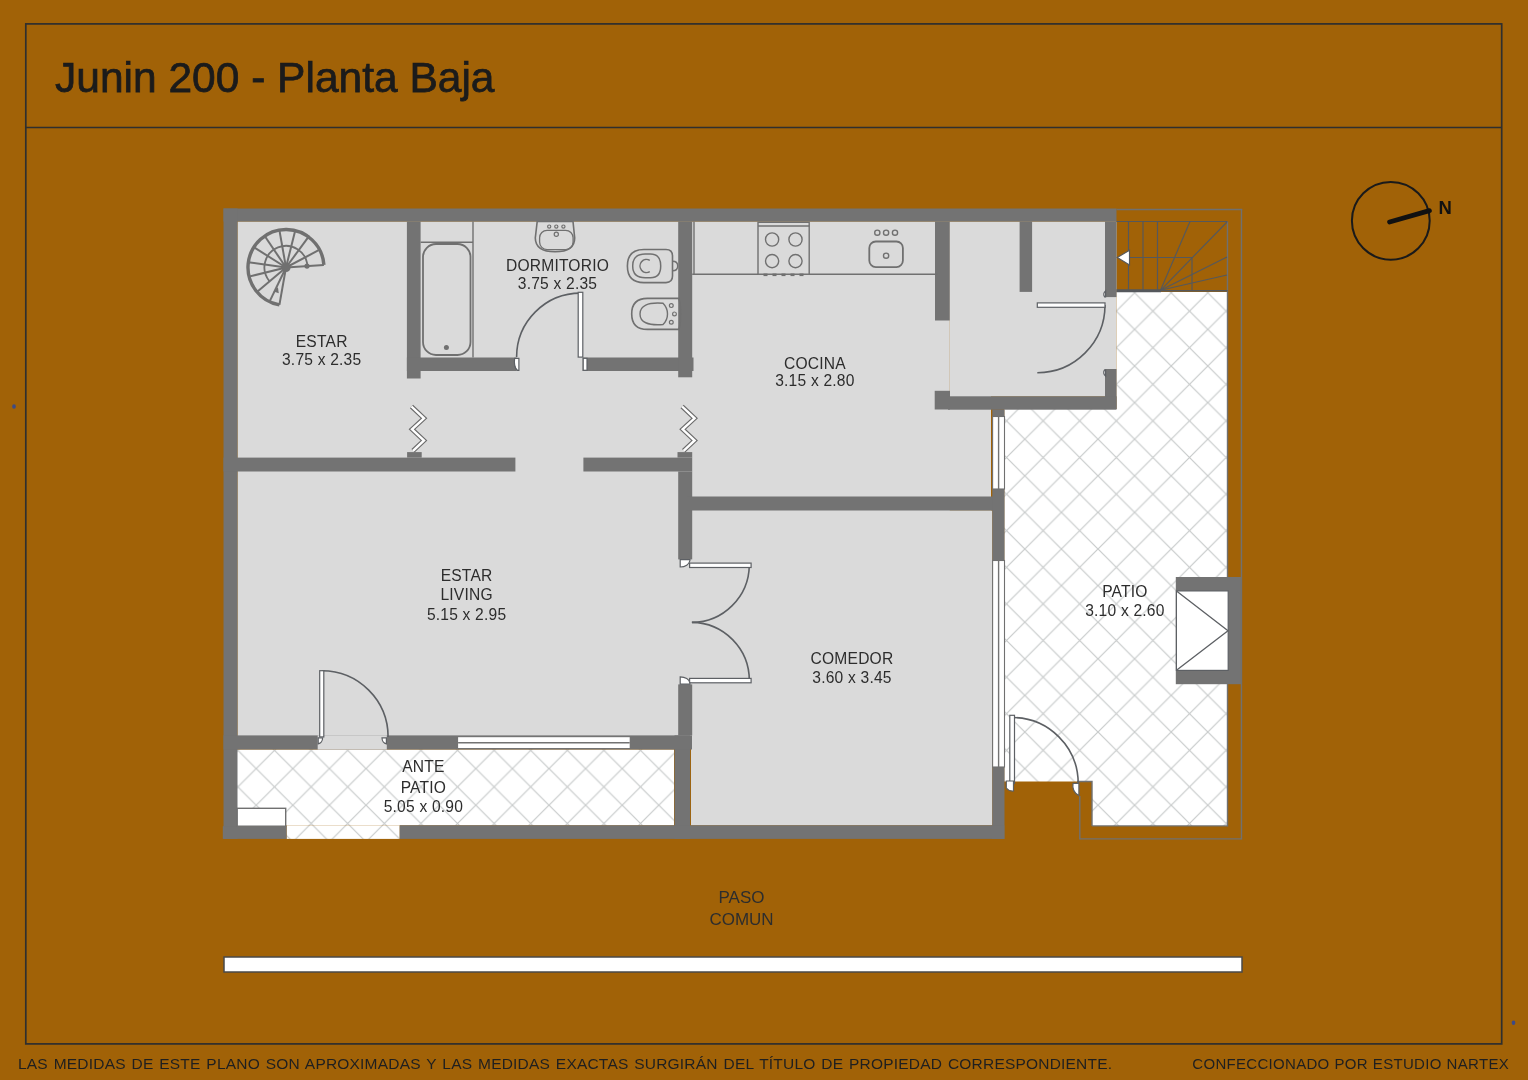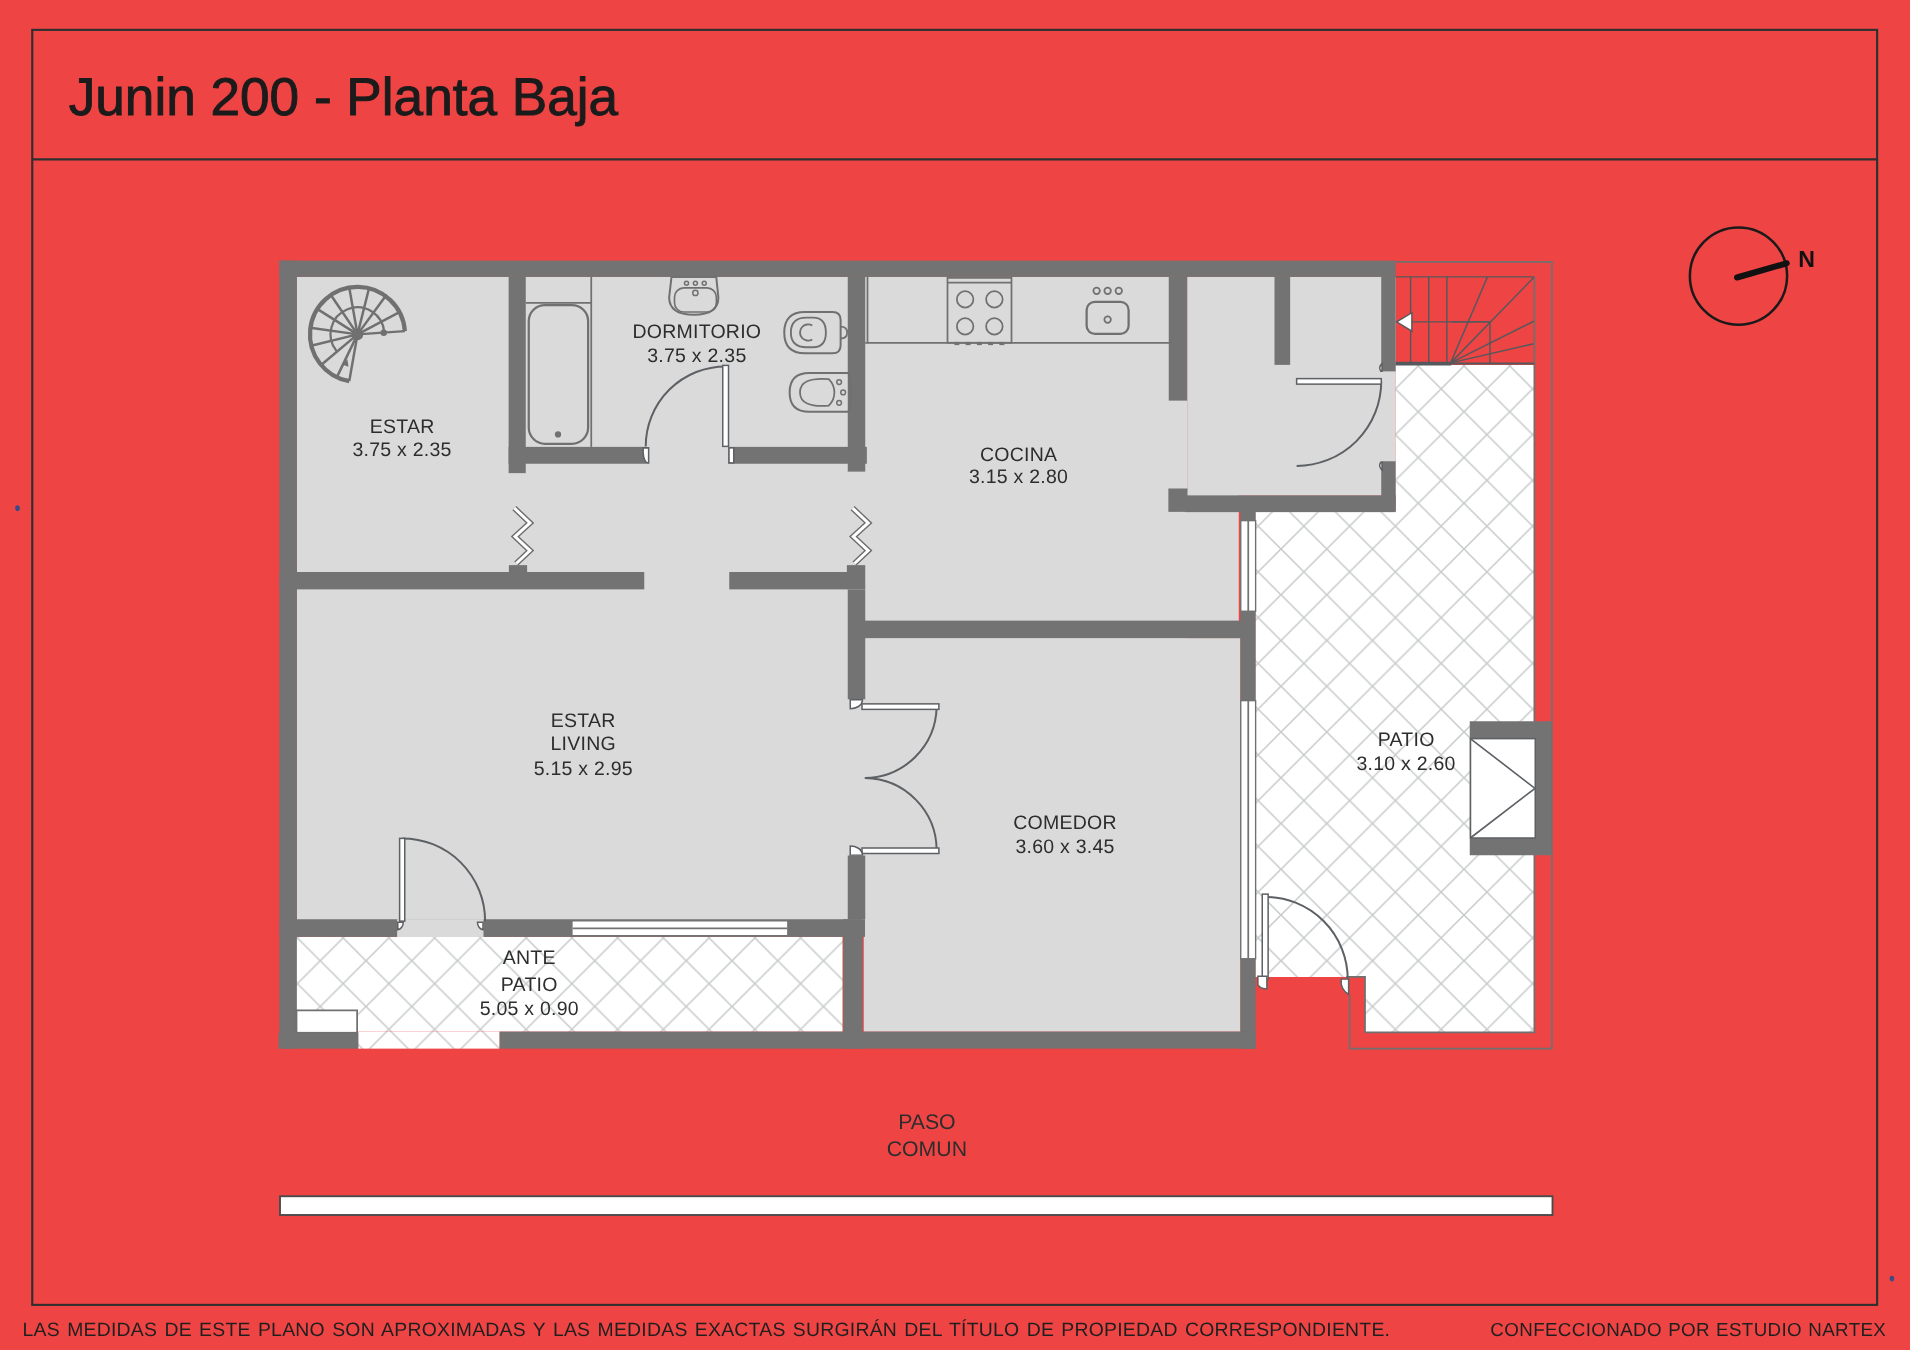--- a/index.html
+++ b/index.html
@@ -1,16 +1,16 @@
 <!DOCTYPE html>
 <html><head>
 <meta charset="utf-8">
 <style>
   html,body{margin:0;padding:0;background:#ffffff;}
-  #page{position:relative;width:1528px;height:1080px;background:#ef4444;overflow:hidden;
+  #page{position:relative;width:1528px;height:1080px;background:#a16207;overflow:hidden;
         font-family:"Liberation Sans", sans-serif;text-align:right;}
   svg{position:absolute;left:0;top:0;}
   text{font-family:"Liberation Sans", sans-serif;filter:opacity(0.999);}
   .lbl{font-size:15.6px;fill:#2d2d2d;letter-spacing:0.2px;}
   .wall{fill:#737373;}
   .thin{stroke:#707070;stroke-width:1.4;fill:none;}
   .arc{stroke:#5d6064;stroke-width:1.6;fill:none;}
   .leaf{fill:#ffffff;stroke:#5d6064;stroke-width:1.2;}
 </style>
 </head>

